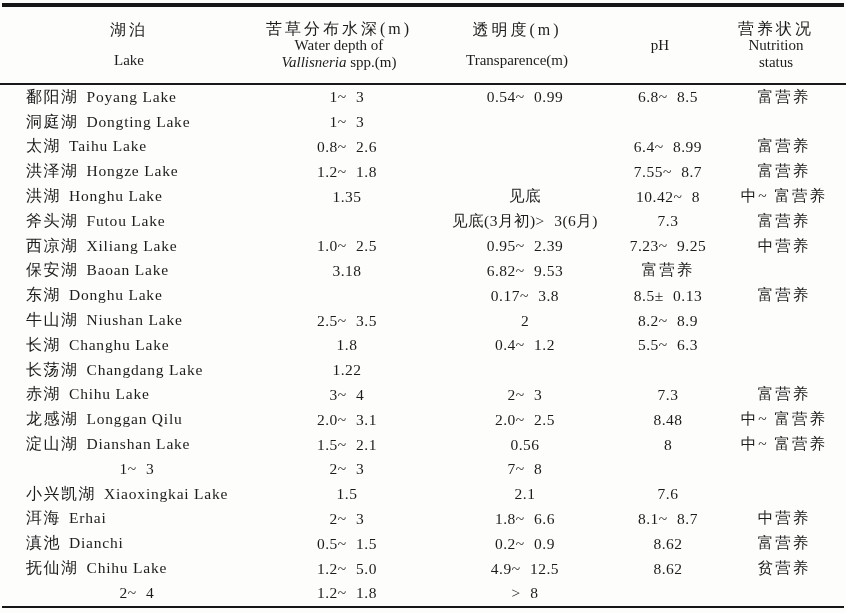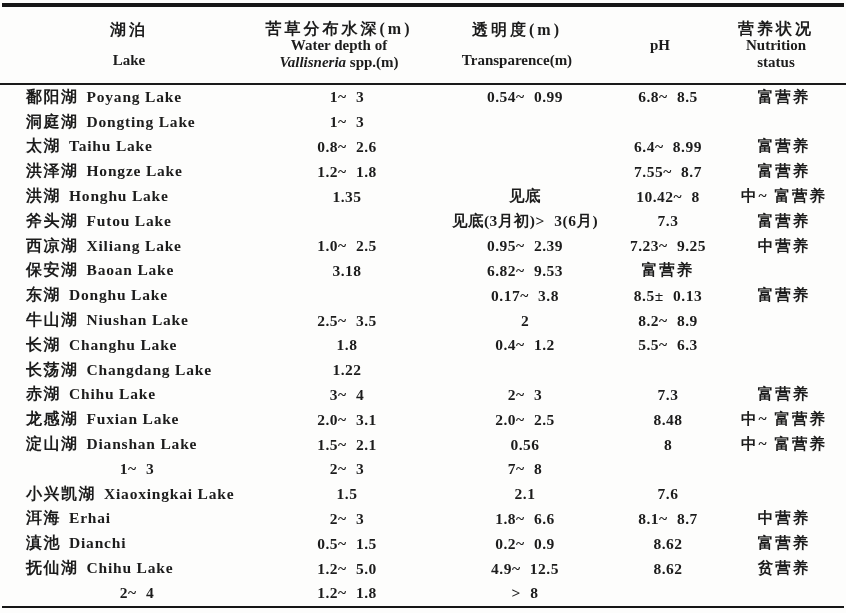--- a/index.html
+++ b/index.html
@@ -2,21 +2,21 @@
 <html><head>
 <meta charset="utf-8">
 <style>
   html,body { margin:0; padding:0; background:#ffffff; }
   .page {
     position:relative; width:846px; height:613px;
     background:#fdfdfc; color:#1c1c1c;
     font-family:"Liberation Serif","DejaVu Serif",serif;
     overflow:hidden;
   }
-  .scan-table { position:absolute; top:3px; left:0; width:846px;font-weight:bold; }
+  .scan-table { position:absolute; top:3px; left:0; width:846px; }
   .rule-top    { height:4px; background:#161616; margin:0 2px; }
   .rule-bottom { height:2px; background:#161616; margin:0 2px; }
 
   .grid-row {
     display:grid;
     grid-template-columns:258px 162px 194px 92px 140px;
   }
 
   .thead {
     border-bottom:2px solid #1a1a1a;
@@ -199,21 +199,21 @@
       <span class="zh">赤湖</span><span class="en">Chihu Lake</span>
     </div>
     <div class="td num">3~ 4</div>
     <div class="td num">2~ 3</div>
     <div class="td num">7.3</div>
     <div class="td nutri">富营养</div>
   </div>
 
   <div class="grid-row tr">
     <div class="td lake">
-      <span class="zh">龙感湖</span><span class="en">Fuxian Lake</span>
+      <span class="zh">龙感湖</span><span class="en">Longgan Qilu</span>
     </div>
     <div class="td num">2.0~ 3.1</div>
     <div class="td num">2.0~ 2.5</div>
     <div class="td num">8.48</div>
     <div class="td nutri">中~ 富营养</div>
   </div>
 
   <div class="grid-row tr">
     <div class="td lake">
       <span class="zh">淀山湖</span><span class="en">Dianshan Lake</span>

